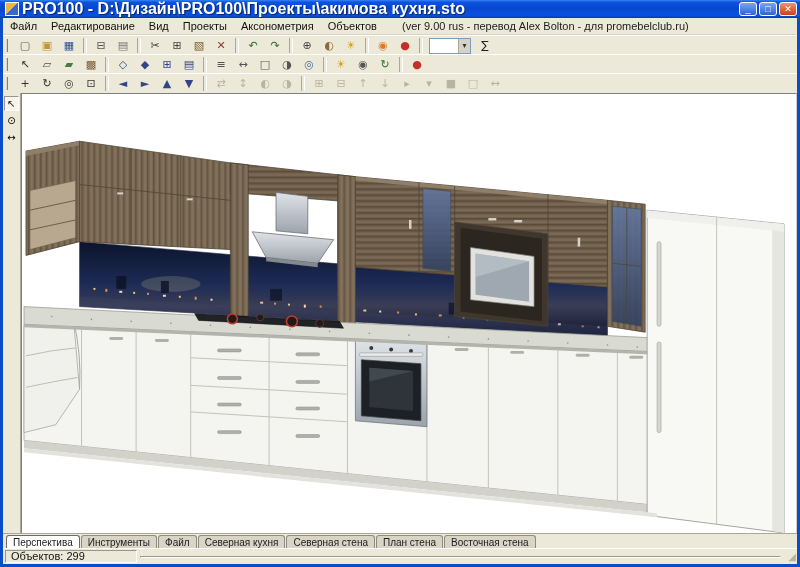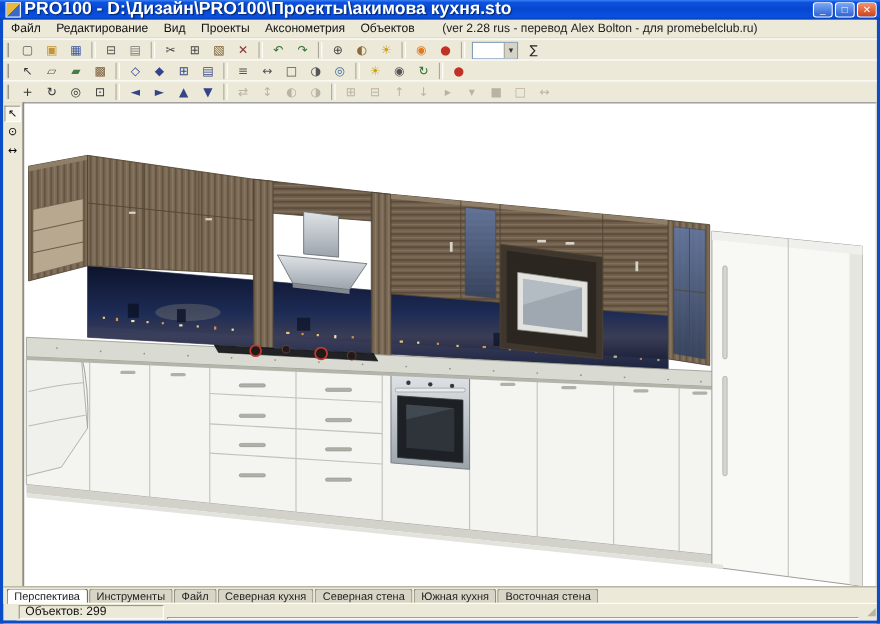--- a/index.html
+++ b/index.html
@@ -54,22 +54,22 @@
   .viewport svg{position:absolute;inset:0;width:100%;height:100%;}
 
   
   .tabsbar{position:absolute;left:0;right:0;bottom:15px;height:15px;background:#ece9d8;display:flex;
     align-items:flex-end;padding-left:3px;border-top:1px solid #aca899;}
   .tab{font-size:10px;padding:1px 6px 1px 6px;margin-right:1px;background:#d8d4c6;color:#222;
     border:1px solid #8f8c7d;border-bottom:none;border-radius:3px 3px 0 0;white-space:nowrap;}
   .tab.active{background:#fff;border-color:#6f6c5f;position:relative;}
 
   
-  .statusbar{position:absolute;left:12px;right:0;bottom:0;height:15px;background:#ece9d8;display:flex;
-    align-items:flex-end;font-size:11px;border-top:1px solid #fff;}
+  .statusbar{position:absolute;left:0;right:0;bottom:0;height:15px;background:#ece9d8;display:flex;
+    align-items:center;font-size:11px;border-top:1px solid #fff;}
   .st-cell{border:1px solid;border-color:#9a9689 #fff #fff #9a9689;margin:1px 1px 1px 2px;
     padding:0 5px;line-height:11px;color:#111;}
   .st-objects{min-width:120px;}
   .st-fill{flex:1;margin-right:2px;}
   .grip{width:13px;color:#b8b4a4;font-size:10px;line-height:14px;text-align:right;padding-right:1px;}
 </style>
 </head>
 <body>
 
 <div id="window">
@@ -86,21 +86,21 @@
 
   <div class="menubar">
     <span id="menu-items" class="tb-items">
         <span class="menu-item">Файл</span>
         <span class="menu-item">Редактирование</span>
         <span class="menu-item">Вид</span>
         <span class="menu-item">Проекты</span>
         <span class="menu-item">Аксонометрия</span>
         <span class="menu-item">Объектов</span>
       </span>
-    <span class="version-note">(ver 2.28 rus - перевод Alex Bolton - для promebelclub.ru)</span>
+    <span class="version-note">(ver 9.00 rus - перевод Alex Bolton - для promebelclub.ru)</span>
   </div>
 
   <div class="toolbar" id="toolbar1">
     <span class="tb-grip"></span>
     <span class="tb-items" id="tb1">
         <button class="tb-btn"><span class="glyph" style="color: rgb(90, 90, 90);">▢</span></button>
         <button class="tb-btn"><span class="glyph" style="color: rgb(195, 148, 53);">▣</span></button>
         <button class="tb-btn"><span class="glyph" style="color: rgb(49, 81, 156);">▦</span></button>
         <span class="tb-sep"></span>
         <button class="tb-btn"><span class="glyph" style="color: rgb(85, 85, 85);">⊟</span></button>
@@ -410,21 +410,21 @@
     </div>
   </div>
 
   <div class="tabsbar">
     <div id="tabs" style="display:flex;align-items:flex-end;">
         <div class="tab active">Перспектива</div>
         <div class="tab">Инструменты</div>
         <div class="tab">Файл</div>
         <div class="tab">Северная кухня</div>
         <div class="tab">Северная стена</div>
-        <div class="tab">Южная кухня</div>
+        <div class="tab">План стена</div>
         <div class="tab">Восточная стена</div>
       </div>
   </div>
 
   <div class="statusbar">
     <span class="st-cell st-objects">Объектов: 299</span>
     <span class="st-cell st-fill"></span>
     <span class="grip">◢</span>
   </div>
 

